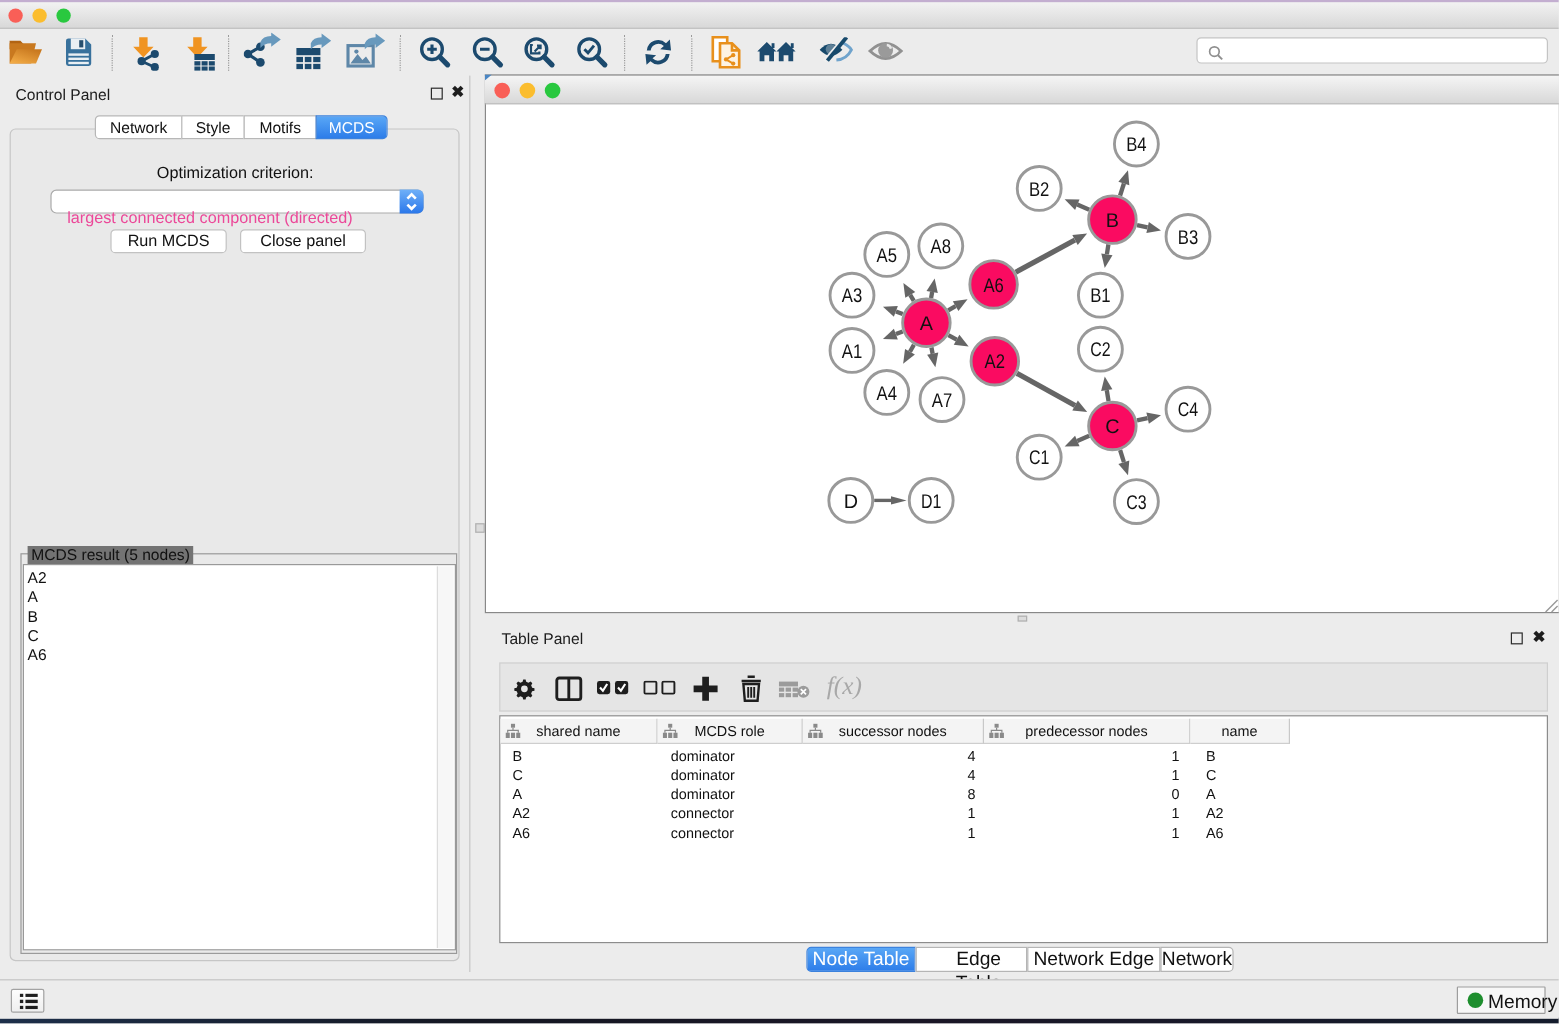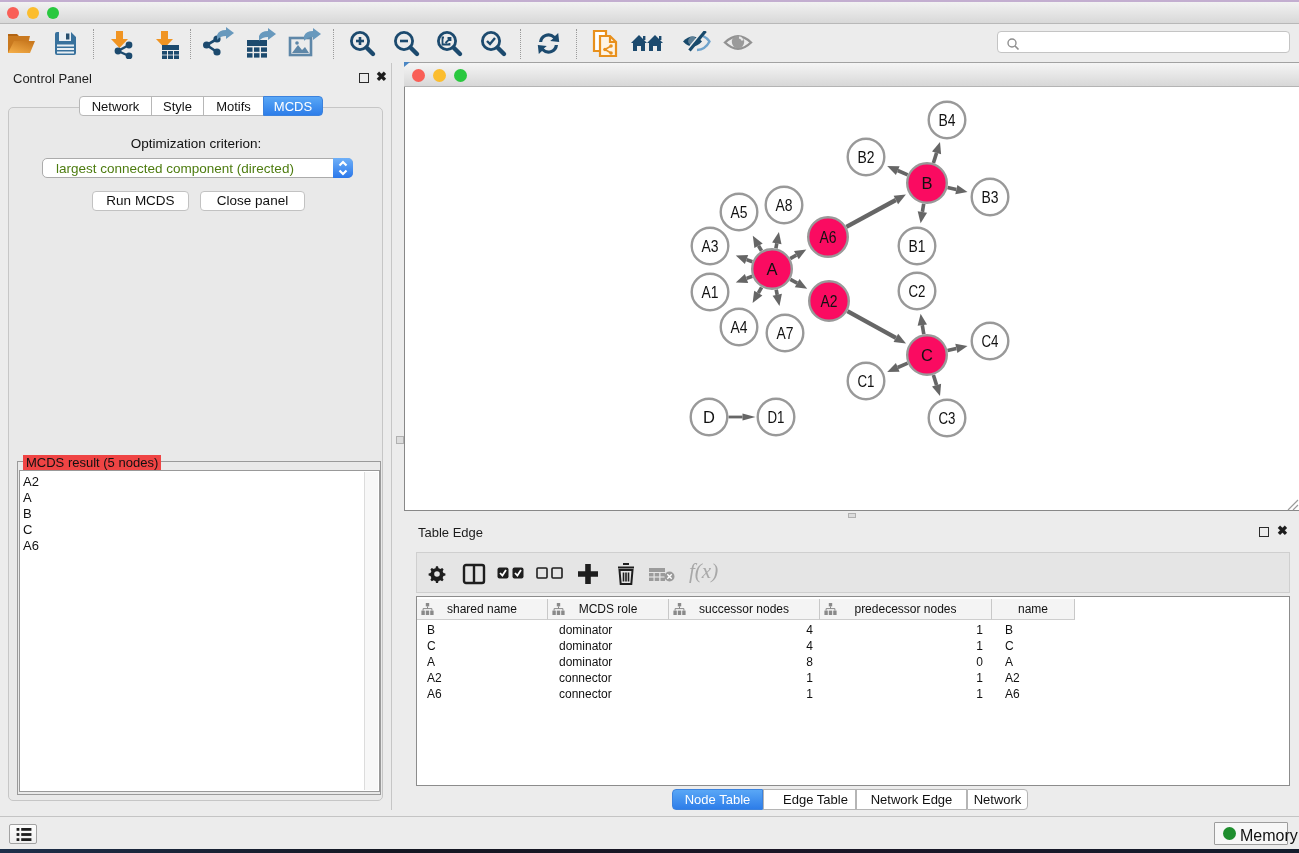--- a/index.html
+++ b/index.html
@@ -24,21 +24,21 @@
   .nw-titlebar { position:absolute; left:404px; top:62px; width:896px; height:25px;
     background:linear-gradient(#f5f5f5,#d8d8d8); border-bottom:1px solid #b4b4b4; border-top:1px solid #a2a2a2; }
   .tp-toolbar { position:absolute; left:416px; top:552px; width:874px; height:41px; background:#e5e5e5;
     border:1px solid #cfcfcf;text-align:center; }
   .tbl { position:absolute; left:416px; top:596px; width:874px; height:190px; background:#fff;
     border:1px solid #8c8c8c; }
   .th { position:absolute; top:2px; height:21px; background:#f4f4f4; border-right:1px solid #c8c8c8;
     border-bottom:1px solid #cecece; font-size:12px; text-align:center; line-height:20px; color:#111; }
   .td { position:absolute; font-size:12px; color:#111; height:16px; line-height:16px; }
   .btab { position:absolute; top:789px; height:21px; background:#fff; border:1px solid #b5b5b5;
-    font-size:13px; text-align:center; line-height:20px; color:#111; }
+    font-size:16px; text-align:center; line-height:20px; color:#111; }
   .statusbar { position:absolute; left:0; top:816px; width:1299px; height:33px; background:#ececec;
     border-top:1px solid #c4c4c4; }
 </style>
 </head>
 <body>
 <div style="position:absolute;left:0;top:0;width:1299px;height:2px;background:#c3aed0;"></div>
 <div style="position:absolute;left:0;top:848px;width:1299px;height:5px;background:linear-gradient(90deg,#1d2f4a,#141722 30%,#1a1626 60%,#141c2c);"></div>
 <div class="titlebar">
   <div class="tl" style="left:7px;background:#f95f57;"></div>
   <div class="tl" style="left:27px;background:#fbbd2e;"></div>
@@ -190,31 +190,31 @@
 <div class="abs" style="left:359px;top:73px;width:10px;height:10px;border:1.6px solid #2b2b2b;"></div>
 <div class="abs" style="left:376px;top:69px;font-size:13px;font-weight:bold;color:#1d1d1d;">✖</div>
 <div class="cp-panel"></div>
 <div class="abs" style="left:391px;top:63px;width:1px;height:747px;background:#c6c6c6;"></div>
 <div class="tab" style="left:79px;top:96px;width:73px;border-radius:4px 0 0 4px;">Network</div>
 <div class="tab" style="left:151px;top:96px;width:53px;">Style</div>
 <div class="tab" style="left:203px;top:96px;width:61px;">Motifs</div>
 <div class="tab tabsel" style="left:263px;top:96px;width:60px;border-radius:0 4px 4px 0;">MCDS</div>
 <div class="abs" style="left:0px;top:136px;width:392px;text-align:center;font-size:13.5px;color:#111;">Optimization criterion:</div>
 <div class="abs" style="left:42px;top:158px;width:311px;height:20px;background:#fff;border:1px solid #ababab;border-radius:5px;">
-  <div class="abs" style="left:13px;top:2px;font-size:13.5px;color:#4d7c0f;">largest connected component (directed)</div>
+  <div class="abs" style="left:13px;top:15px;font-size:13.5px;color:#ec4899;">largest connected component (directed)</div>
   <div class="abs" style="right:-1px;top:-1px;width:20px;height:20px;border-radius:0 5px 5px 0;background:linear-gradient(#6fb0f8,#2a77ea);">
     <svg width="20" height="20" viewBox="0 0 20 20">
           <path d="M6.5,7.5 L10,4 13.5,7.5 M6.5,12.5 L10,16 13.5,12.5" stroke="#fff" stroke-width="2.2" fill="none"></path>
         </svg>
   </div>
 </div>
 <div class="btn" style="left:92px;top:191px;width:97px;">Run MCDS</div>
 <div class="btn" style="left:200px;top:191px;width:105px;">Close panel</div>
 <div class="abs" style="left:17px;top:461px;width:364px;height:334px;border:1px solid #9a9a9a;"></div>
-<div class="abs" style="left:23px;top:455px;font-size:13px;color:#111;background:#ef4444;padding:0 3px;">MCDS result (5 nodes)</div>
+<div class="abs" style="left:23px;top:455px;font-size:13px;color:#111;background:#737373;padding:0 3px;">MCDS result (5 nodes)</div>
 <div class="abs" style="left:19px;top:470px;width:361px;height:322px;background:#fff;border:1px solid #999;">
   <div class="abs" style="left:3px;top:3px;font-size:13px;line-height:16px;color:#111;">A2<br>A<br>B<br>C<br>A6</div>
   <div class="abs" style="right:1px;top:1px;width:14px;height:318px;background:#f7f7f7;border-left:1px solid #dcdcdc;"></div>
 </div>
 </div>
 <div id="netwin">
 <div class="abs" style="left:404px;top:62px;width:896px;height:449px;background:#fff;border:1px solid #888;"></div>
 <div class="nw-titlebar">
   <div class="tl" style="left:8px;top:6px;width:13px;height:13px;background:#f95f57;"></div>
   <div class="tl" style="left:29px;top:6px;width:13px;height:13px;background:#fbbd2e;"></div>
@@ -305,21 +305,21 @@
       <circle cx="371" cy="331" r="18.3" fill="#ffffff" stroke="#999" stroke-width="2.4"></circle>
       <text x="371" y="337" text-anchor="middle" font-size="16.5" fill="#111" textLength="17" lengthAdjust="spacingAndGlyphs">D1</text>
     </svg>
 <svg class="abs" style="left:1286px;top:498px;" width="13" height="13">
       <path d="M12,2 L2,12 M12,7 L7,12" stroke="#9a9a9a" stroke-width="1.2" fill="none"></path>
     </svg>
 <div class="abs" style="left:396px;top:436px;width:8px;height:8px;background:#dcdcdc;border:1px solid #b0b0b0;"></div>
 <div class="abs" style="left:848px;top:513px;width:8px;height:5px;background:#dcdcdc;border:1px solid #b0b0b0;"></div>
 </div>
 <div id="tablepanel">
-<div class="abs" style="left:418px;top:525px;font-size:13px;color:#1d1d1d;">Table Edge</div>
+<div class="abs" style="left:418px;top:525px;font-size:13px;color:#1d1d1d;">Table Panel</div>
 <div class="abs" style="left:1259px;top:527px;width:10px;height:10px;border:1.6px solid #2b2b2b;"></div>
 <div class="abs" style="left:1277px;top:523px;font-size:13px;font-weight:bold;color:#1d1d1d;">✖</div>
 <div class="tp-toolbar">
 
   <svg class="abs" style="left:9px;top:10px;" width="22" height="22" viewBox="0 0 22 22">
     <path fill="#1e1e1e" d="M11,3.2 l1,0 .5,2 a6,6 0 0 1 1.8,.8 l1.9,-1 1.4,1.4 -1,1.9 a6,6 0 0 1 .8,1.8 l2,.5 0,2 -2,.5 a6,6 0 0 1 -.8,1.8 l1,1.9 -1.4,1.4 -1.9,-1 a6,6 0 0 1 -1.8,.8 l-.5,2 -2,0 -.5,-2 a6,6 0 0 1 -1.8,-.8 l-1.9,1 -1.4,-1.4 1,-1.9 a6,6 0 0 1 -.8,-1.8 l-2,-.5 0,-2 2,-.5 a6,6 0 0 1 .8,-1.8 l-1,-1.9 1.4,-1.4 1.9,1 a6,6 0 0 1 1.8,-.8 l.5,-2 z M11,8.2 a2.8,2.8 0 1 0 0,5.6 a2.8,2.8 0 1 0 0,-5.6 z"></path>
   </svg>
 
   <svg class="abs" style="left:45px;top:10px;" width="24" height="22" viewBox="0 0 24 22">
     <rect x="2" y="2" width="20" height="18" rx="2" fill="none" stroke="#1e1e1e" stroke-width="2.4"></rect>

